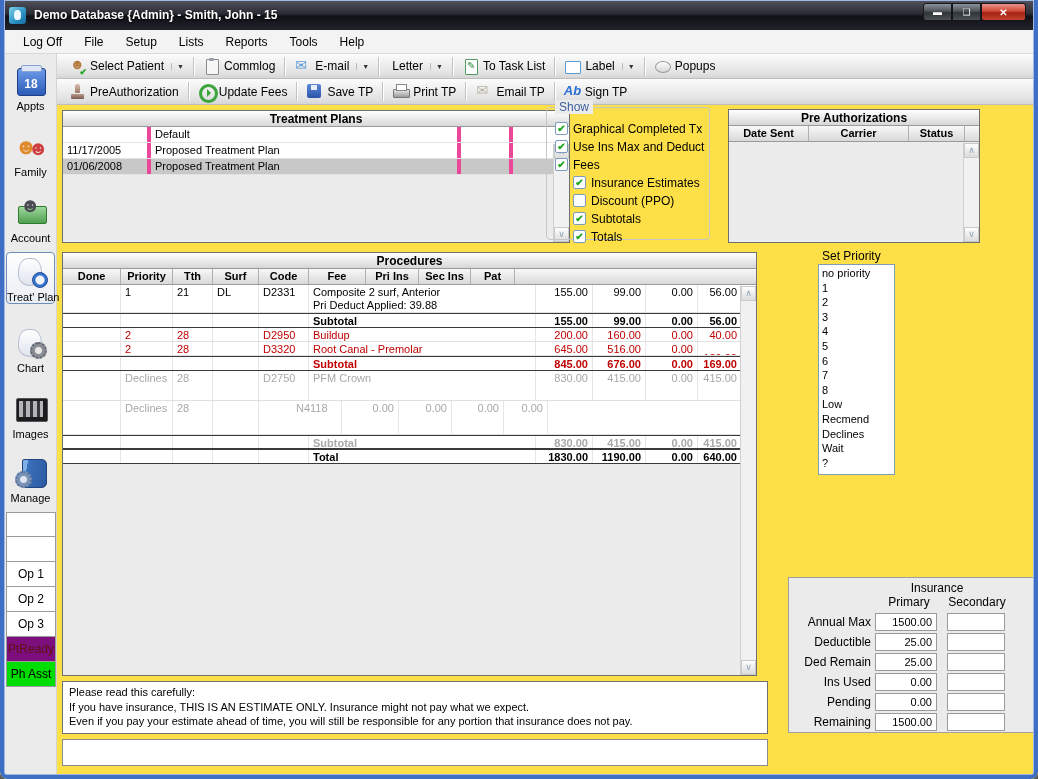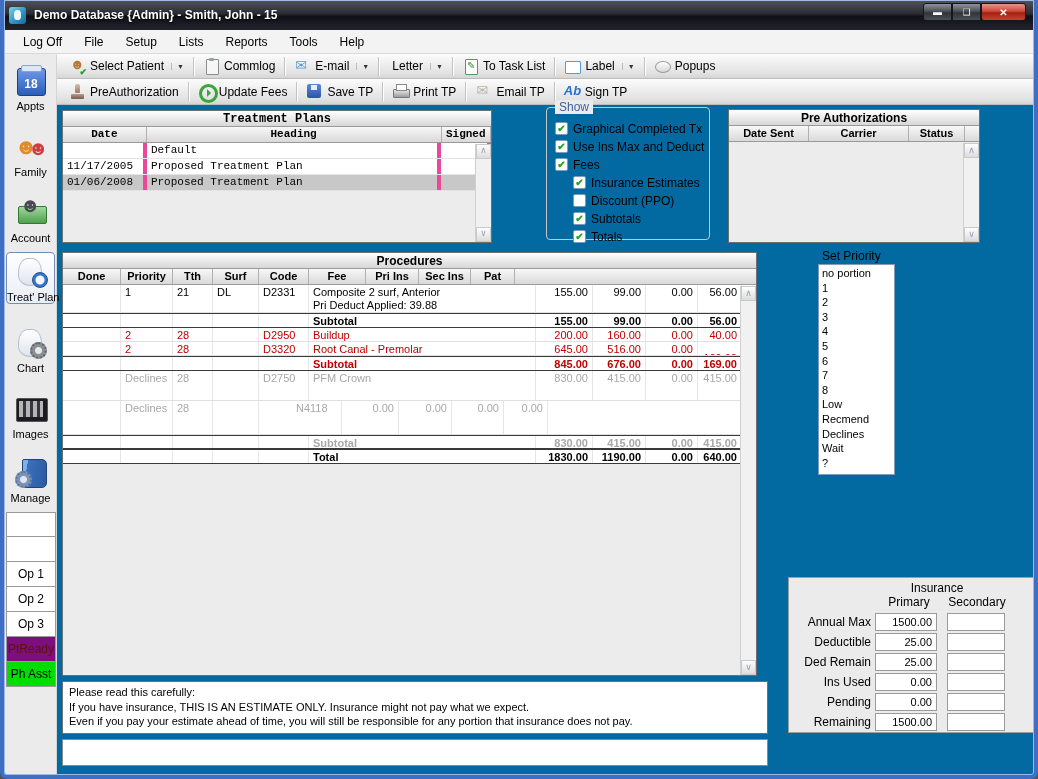--- a/index.html
+++ b/index.html
@@ -1,18 +1,18 @@
 <!DOCTYPE html>
 <html><head>
 <meta charset="utf-8">
 <style>
   * { margin:0; padding:0; box-sizing:border-box; }
   html,body { width:1038px; height:779px; }
   body { font-family:"Liberation Sans", sans-serif; font-size:11px; color:#000; background:#555; }
-  #win { position:relative; width:1038px; height:779px; background:#0369a1; overflow:hidden;
+  #win { position:relative; width:1038px; height:779px; background:#fde047; overflow:hidden;
          border-radius:0 0 7px 7px; }
   
   #frame { position:absolute; inset:0; border:4px solid #3e6fc4; border-top:none; border-radius:0 0 7px 7px;
            box-shadow: inset 0 0 0 1px #9db9e4; pointer-events:none; z-index:60; }
   
   #titlebar { position:absolute; left:0; top:0; width:1038px; height:30px;
     background:linear-gradient(#53535e 0%, #2c2c35 45%, #101017 55%, #23232c 100%);
     display:flex; align-items:center; z-index:55; }
   #appicon { width:17px; height:17px; margin-left:9px; border-radius:3px;
     background:linear-gradient(135deg,#7ed3e8,#2b8fc4 60%,#176a9c); position:relative; }
@@ -276,27 +276,22 @@
         <div class="opcell" style="background: rgb(255, 255, 255); color: rgb(0, 0, 0);"></div>
         <div class="opcell" style="background: rgb(255, 255, 255); color: rgb(0, 0, 0);"></div>
         <div class="opcell" style="background: rgb(255, 255, 255); color: rgb(0, 0, 0);">Op 1</div>
         <div class="opcell" style="background: rgb(255, 255, 255); color: rgb(0, 0, 0);">Op 2</div>
         <div class="opcell" style="background: rgb(255, 255, 255); color: rgb(0, 0, 0);">Op 3</div>
         <div class="opcell" style="background: rgb(125, 14, 125); color: rgb(94, 18, 18);">PtReady</div>
         <div class="opcell" style="background: rgb(0, 221, 0); color: rgb(0, 0, 0);">Ph Asst</div>
       </div>
   </div>
 
-  <div class="grid" style="left:62px; top:110px; width:430px; height:133px;font-family:Liberation Mono, monospace;">
+  <div class="grid" style="left:62px; top:110px; width:508px; height:133px;">
     <div class="grid-title">Treatment Plans</div>
-    <div class="grid-cols" id="tp-cols">
-        <span class="gcol" style="width: 88px;">Date</span>
-        <span class="gcol" style="width: 310px;">Heading</span>
-        <span class="gcol" style="width: 52px;">Signed</span>
-      </div>
     <div id="tp-rows">
         <div class="trow">
           <span class="tcell" style="width: 88px;"></span>
           <span class="tcell" style="width: 310px;">Default</span>
           <span class="tcell" style="width: 52px;"></span>
         </div>
         <div class="trow">
           <span class="tcell" style="width: 88px;">11/17/2005</span>
           <span class="tcell" style="width: 310px;">Proposed Treatment Plan</span>
           <span class="tcell" style="width: 52px;"></span>
@@ -501,21 +496,21 @@
         </div>
       </div>
     <div class="vscroll" style="top:33px; bottom:0;">
       <div class="sbtn">∧</div>
       <div class="sbtn">∨</div>
     </div>
   </div>
 
   <div id="priority-label">Set Priority</div>
   <div id="priority-list">
-      <div class="pri-item">no portion</div>
+      <div class="pri-item">no priority</div>
       <div class="pri-item">1</div>
       <div class="pri-item">2</div>
       <div class="pri-item">3</div>
       <div class="pri-item">4</div>
       <div class="pri-item">5</div>
       <div class="pri-item">6</div>
       <div class="pri-item">7</div>
       <div class="pri-item">8</div>
       <div class="pri-item">Low</div>
       <div class="pri-item">Recmend</div>

